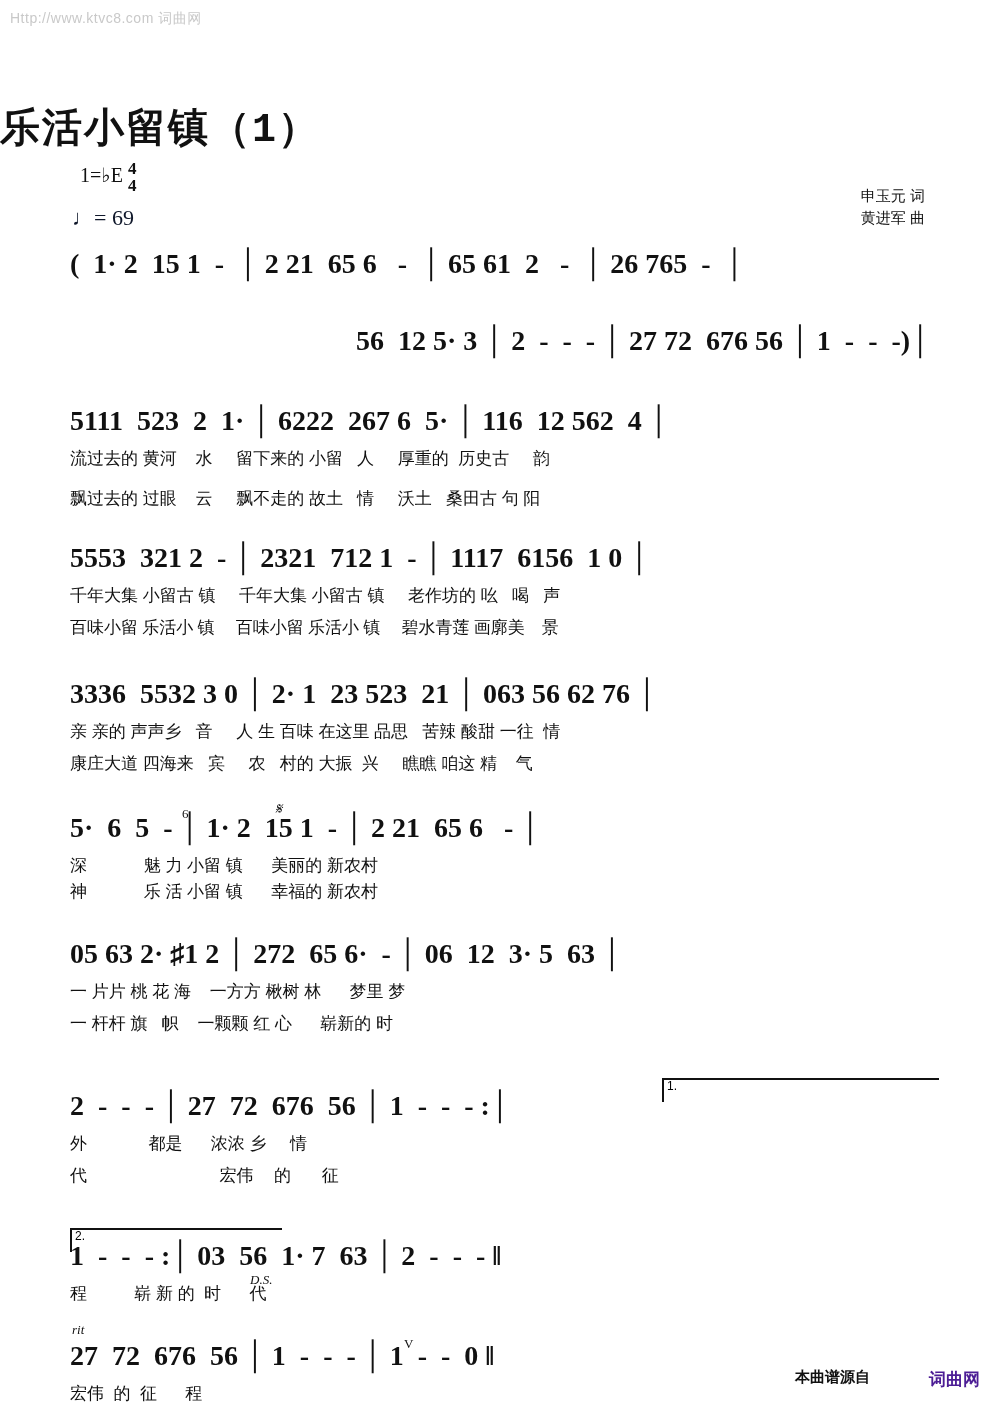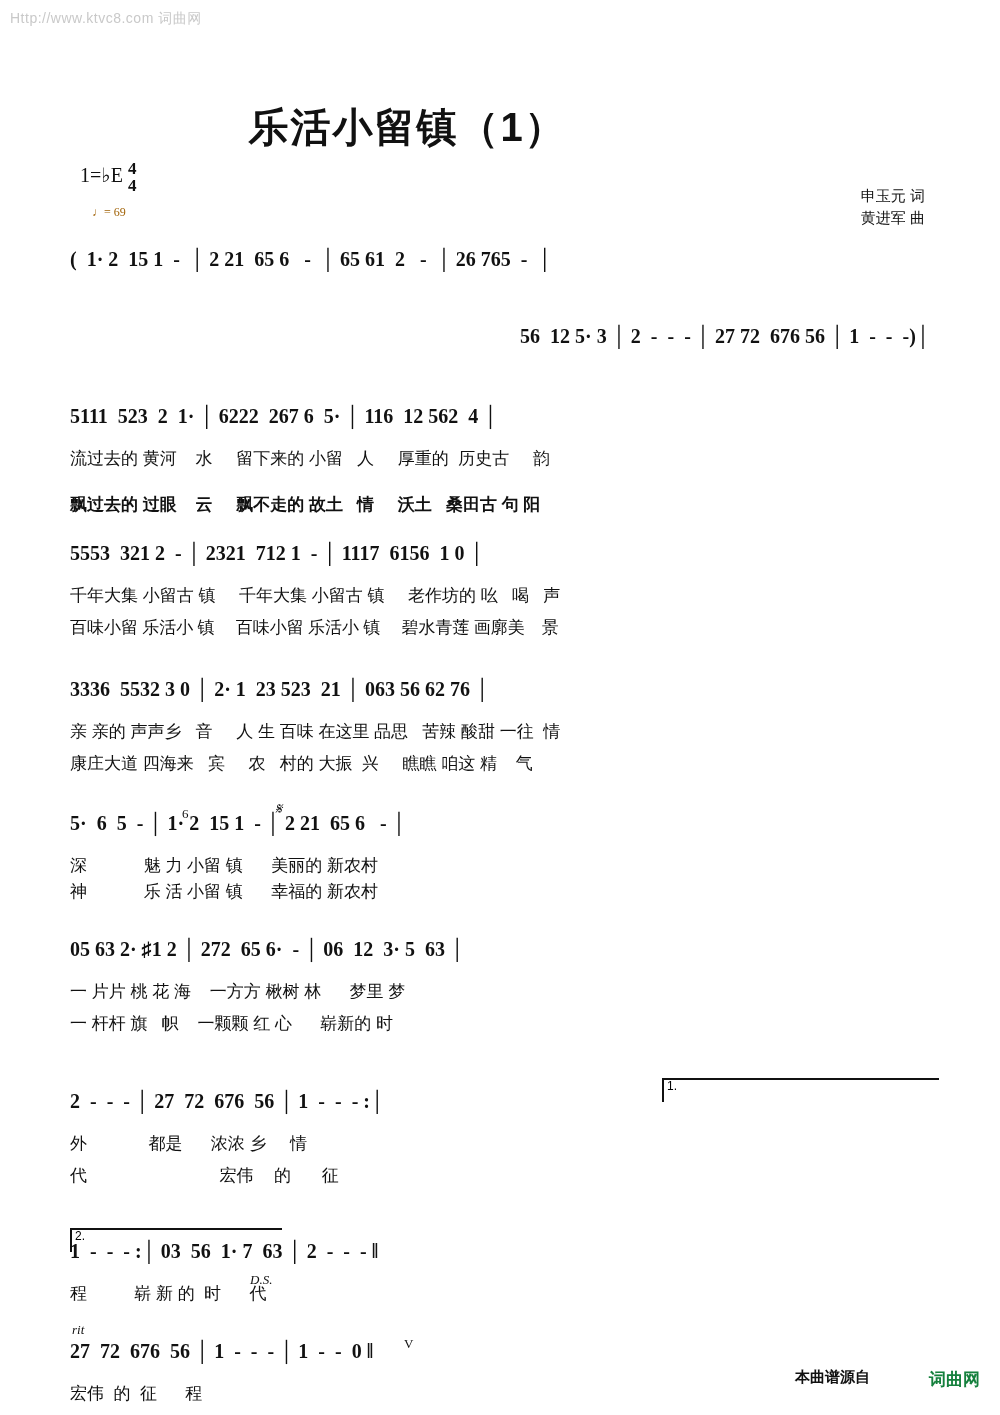--- a/index.html
+++ b/index.html
@@ -7,62 +7,62 @@
     width:1000px;height:1415px;background:#ffffff;
     font-family:"Liberation Serif", serif;
     position:relative;overflow:hidden;
   }
   .watermark-top{
     position:absolute;left:10px;top:10px;
     font-family:"Liberation Sans",sans-serif;
     font-size:14px;color:#c9c9c9;letter-spacing:0.5px;
   }
   .title{
-    position:absolute;top:100px;left:0;width:815px;text-align:center;
+    position:absolute;top:100px;left:0;width:815px;
     font-size:40px;font-weight:bold;color:#111;
-    font-family:Liberation Sans, sans-serif;
+    font-family:Liberation Mono, monospace;
     letter-spacing:2px;
   }
   .key-sig{
     position:absolute;left:80px;top:160px;
     font-size:20px;color:#111;font-family:"Liberation Serif",serif;
   }
   .key-sig .frac{display:inline-block;vertical-align:middle;text-align:center;line-height:1.0;font-size:17px;font-weight:bold;}
   .key-sig .frac .num{display:block;}
   .key-sig .frac .den{display:block;}
   .tempo{
-    position:absolute;left:92px;top:205px;
-    font-size:12px;color:#a16207;
+    position:absolute;left:72px;top:205px;
+    font-size:22px;color:#0f172a;
   }
   .credits{
     position:absolute;right:75px;top:185px;
     font-size:15px;color:#111;line-height:22px;text-align:center;
     font-family:"Liberation Sans",sans-serif;
   }
   .sheet{position:absolute;left:0;top:0;width:1000px;height:1415px;}
   .row{position:absolute;left:70px;width:860px;}
   .notes{
     font-family:"Liberation Serif",serif;
-    font-size:20px;font-weight:bold;color:#111;
+    font-size:28px;font-weight:bold;color:#111;
     white-space:pre;letter-spacing:0px;
     position:relative;height:34px;
   }
   .lyr{
     font-family:"Liberation Sans",sans-serif;
     font-size:17px;color:#111;white-space:pre;height:26px;
     position:relative;
   }
   .footer-left{
     position:absolute;right:130px;bottom:28px;
     font-size:15px;font-weight:bold;color:#111;
     font-family:"Liberation Sans",sans-serif;
   }
   .footer-right{
     position:absolute;right:20px;bottom:24px;
-    font-size:17px;font-weight:bold;color:#15803d;
+    font-size:17px;font-weight:bold;color:#4c1d95;
     font-family:Liberation Sans, sans-serif;
   }
   .small-mark{
     position:absolute;font-size:13px;color:#111;font-style:italic;
     font-family:"Liberation Serif",serif;
   }
   .bracket{
     position:absolute;border-left:2px solid #111;border-top:2px solid #111;
   }
   .bracket span{position:absolute;left:3px;top:-1px;font-size:12px;font-family:"Liberation Sans",sans-serif;}
@@ -95,21 +95,21 @@
     <div class="notes">(  1· 2  15 1  -  │ 2 21  65 6   -  │ 65 61  2   -  │ 26 765  -  │</div>
   </div>
 
   <div class="row" style="top:325px;text-align:right;">
     <div class="notes">56  12 5· 3 │ 2  -  -  - │ 27 72  676 56 │ 1  -  -  -)│</div>
   </div>
 
   <div class="row" style="top:405px;">
     <div class="notes">5111  523  2  1· │ 6222  267 6  5· │ 116  12 562  4 │</div>
     <div class="lyr" style="margin-top:8px;">流过去的 黄河    水     留下来的 小留   人     厚重的  历史古     韵</div>
-    <div class="lyr" style="margin-top:20px;font-weight:bold;">飘过去的 过眼    云     飘不走的 故土   情     沃土   桑田古 句 阳</div>
+    <div class="lyr" style="margin-top:14px;">飘过去的 过眼    云     飘不走的 故土   情     沃土   桑田古 句 阳</div>
   </div>
 
   <div class="row" style="top:542px;">
     <div class="notes">5553  321 2  - │ 2321  712 1  - │ 1117  6156  1 0 │</div>
     <div class="lyr" style="margin-top:8px;">千年大集 小留古 镇     千年大集 小留古 镇     老作坊的 吆   喝   声</div>
     <div class="lyr" style="margin-top:6px;font-family:Liberation Serif, serif;">百味小留 乐活小 镇     百味小留 乐活小 镇     碧水青莲 画廓美    景</div>
   </div>
 
   <div class="row" style="top:678px;">
     <div class="notes">3336  5532 3 0 │ 2· 1  23 523  21 │ 063 56 62 76 │</div>

